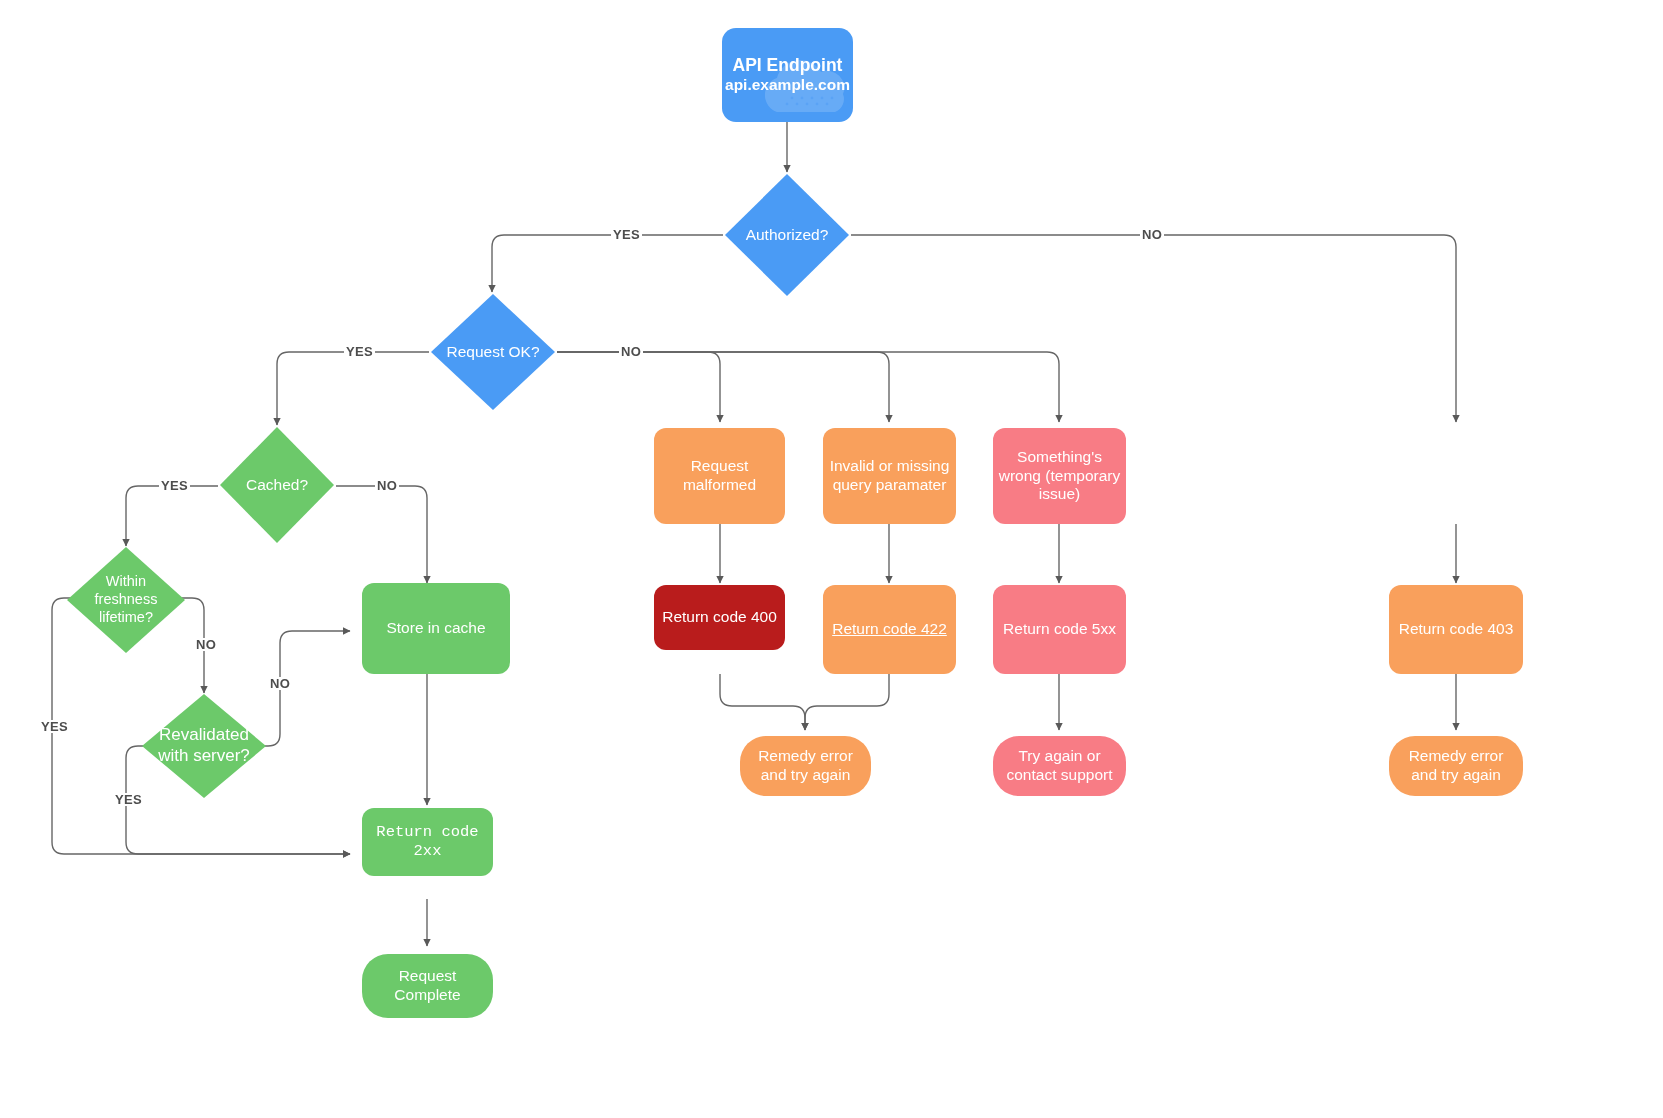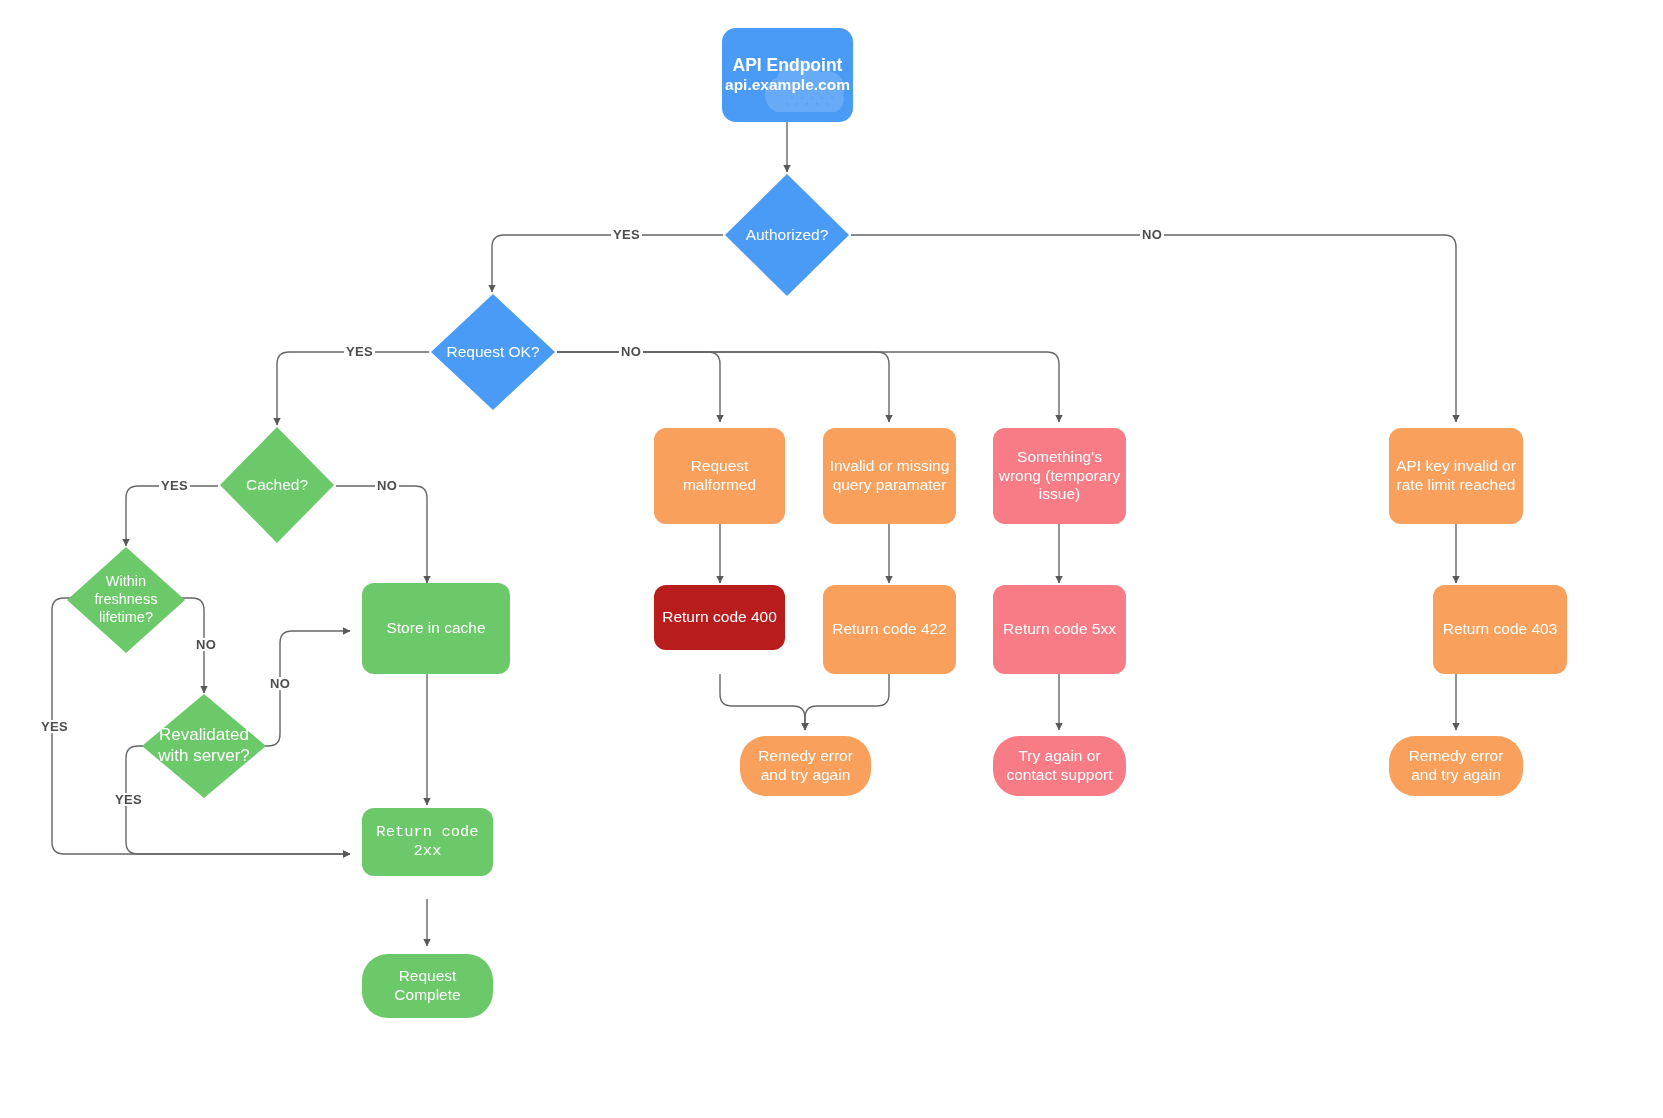--- a/index.html
+++ b/index.html
@@ -231,30 +231,28 @@
   <div class="node rect" style="left:654px; top:428px; width:131px; height:96px; background:#f9a05c;">Request
 malformed</div>
 
   <div class="node rect" style="left:993px; top:428px; width:133px; height:96px; background:#f87c85;">Something's
 wrong (temporary
 issue)</div>
 
   <div class="node rect" style="left:823px; top:428px; width:133px; height:96px; background:#f9a05c;">Invalid or missing
 query paramater</div>
 
-  <div class="node rect" style="left:1389px; top:428px; width:134px; height:96px; background:#f9a05c;">API key invalid or
-rate limit reached</div>
 
   <div class="node rect" style="left:654px; top:585px; width:131px; height:65px; background:#b91c1c;">Return code 400</div>
 
-  <div class="node rect" style="left:823px; top:585px; width:133px; height:89px; background:#f9a05c;">Return code 422</div>
+  <div class="node rect" style="left:823px; top:585px; width:133px; height:89px; background:#f9a05c;text-decoration:underline;">Return code 422</div>
 
   <div class="node rect" style="left:993px; top:585px; width:133px; height:89px; background:#f87c85;">Return code 5xx</div>
 
-  <div class="node rect" style="left:1389px; top:585px; width:134px; height:89px; background:#f9a05c;margin-left:44px;">Return code 403</div>
+  <div class="node rect" style="left:1389px; top:585px; width:134px; height:89px; background:#f9a05c;">Return code 403</div>
 
   <div class="node pill" style="left:740px; top:736px; width:131px; height:60px; background:#f9a05c;">Remedy error
 and try again</div>
 
   <div class="node pill" style="left:993px; top:736px; width:133px; height:60px; background:#f87c85;">Try again or
 contact support</div>
 
   <div class="node pill" style="left:1389px; top:736px; width:134px; height:60px; background:#f9a05c;">Remedy error
 and try again</div>
 

